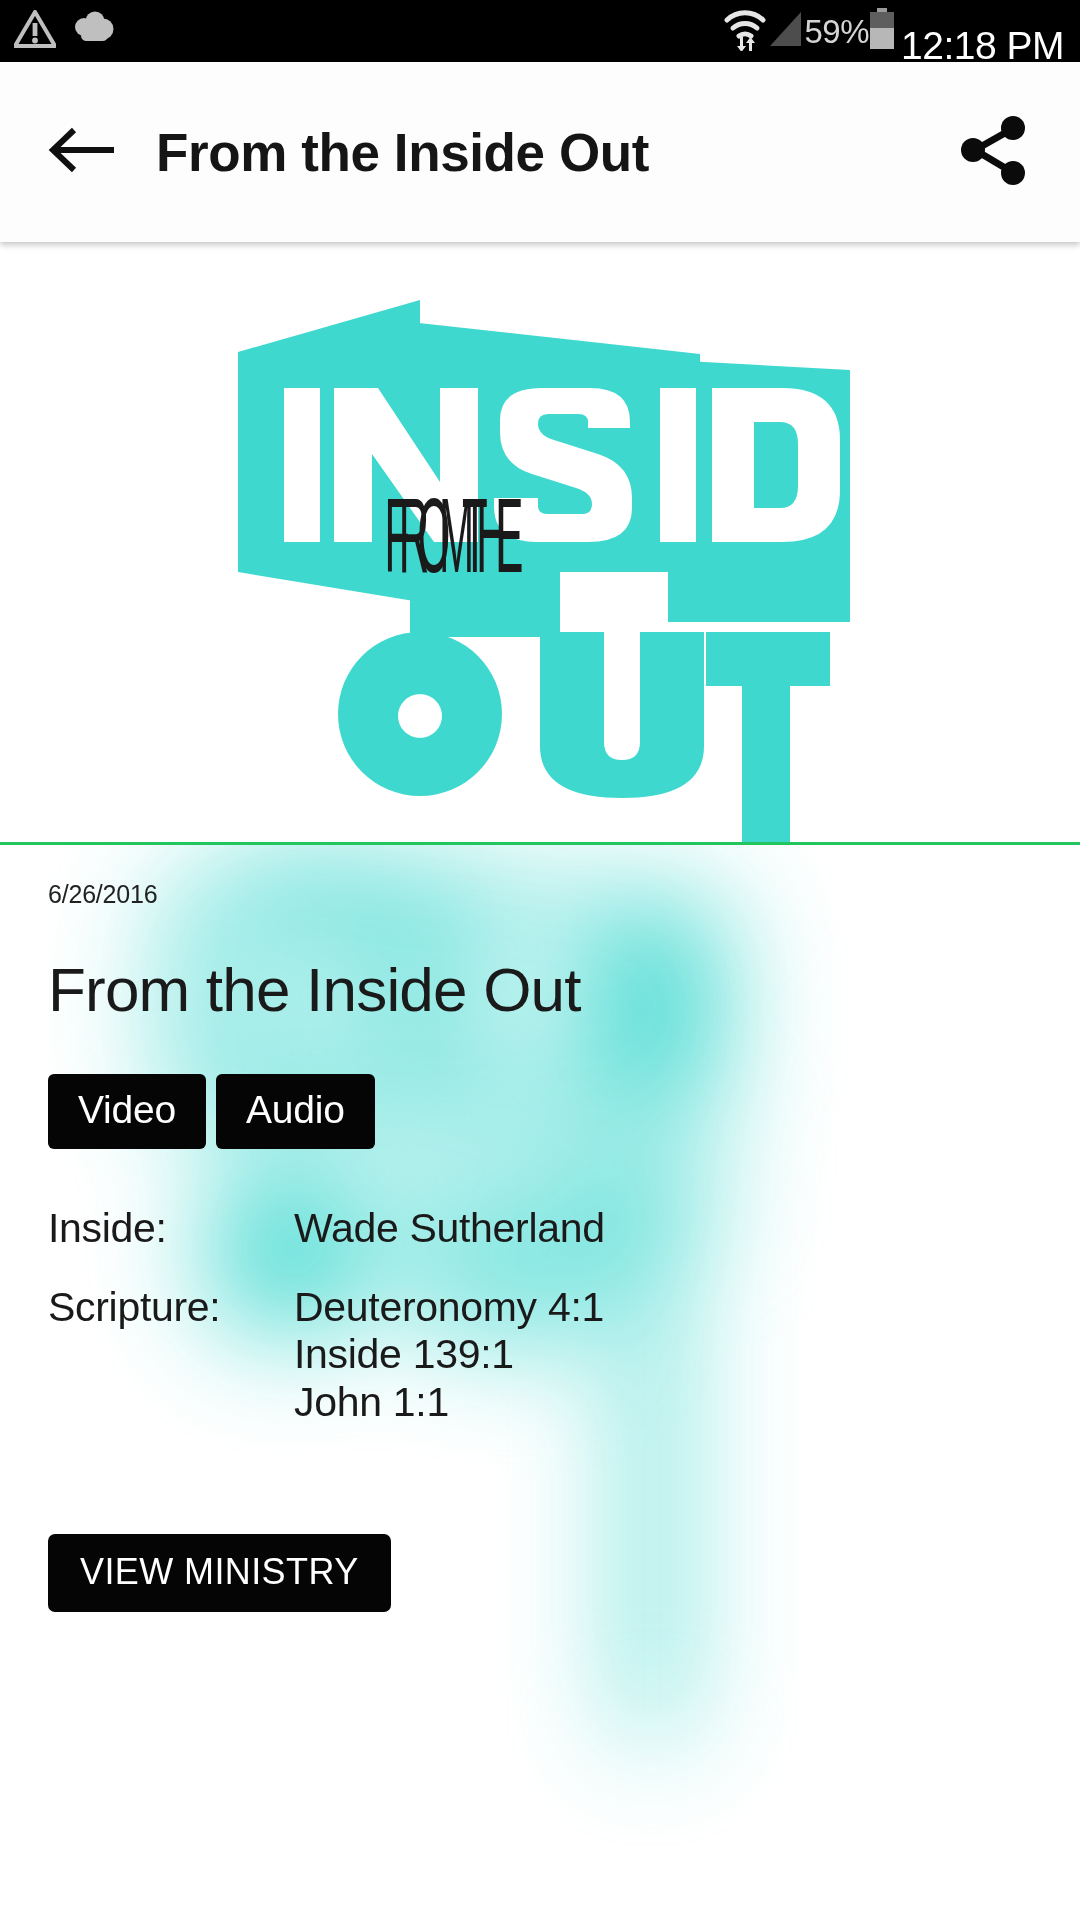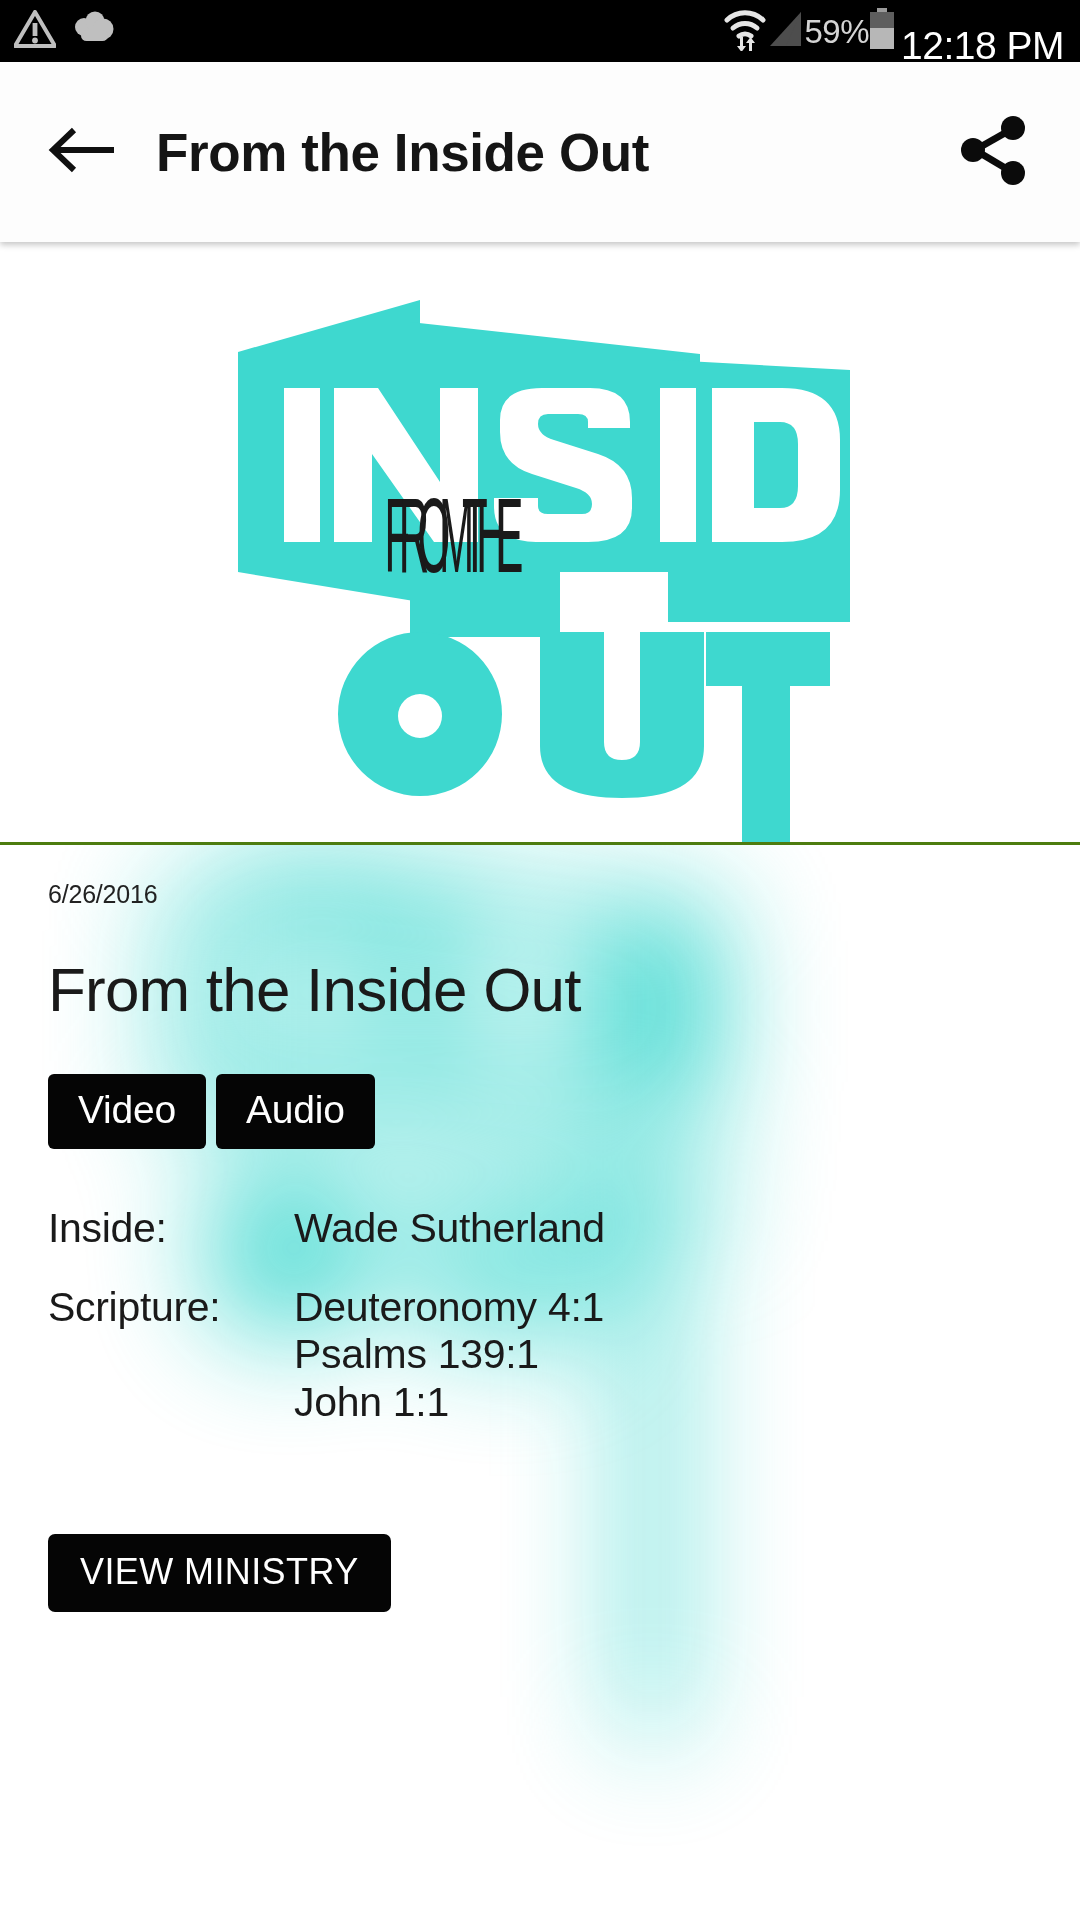--- a/index.html
+++ b/index.html
@@ -92,21 +92,21 @@
   }
 
   
   #hero {
     position: absolute;
     top: 242px; left: 0;
     width: 1080px;
     height: 603px;
     background: #ffffff;
     overflow: hidden;
-    border-bottom: 3px solid #4d7c0f;
+    border-bottom: 3px solid #22c55e;
   }
   #hero-logo {
     position: absolute;
     top: 0; left: 0;
     width: 1080px;
     height: 600px;
   }
 
   
   #content {
@@ -363,21 +363,21 @@
 
         <div class="meta-row">
           <div class="meta-label">Inside:</div>
           <div class="meta-value">Wade Sutherland</div>
         </div>
 
         <div class="meta-row">
           <div class="meta-label">Scripture:</div>
           <div class="meta-value">
             <span class="scripture-line">Deuteronomy 4:1</span>
-            <span class="scripture-line">Psalms 139:1</span>
+            <span class="scripture-line">Inside 139:1</span>
             <span class="scripture-line">John 1:1</span>
           </div>
         </div>
       </div>
 
       <button id="view-ministry-button">VIEW MINISTRY</button>
 
     </div>
   </div>
 

